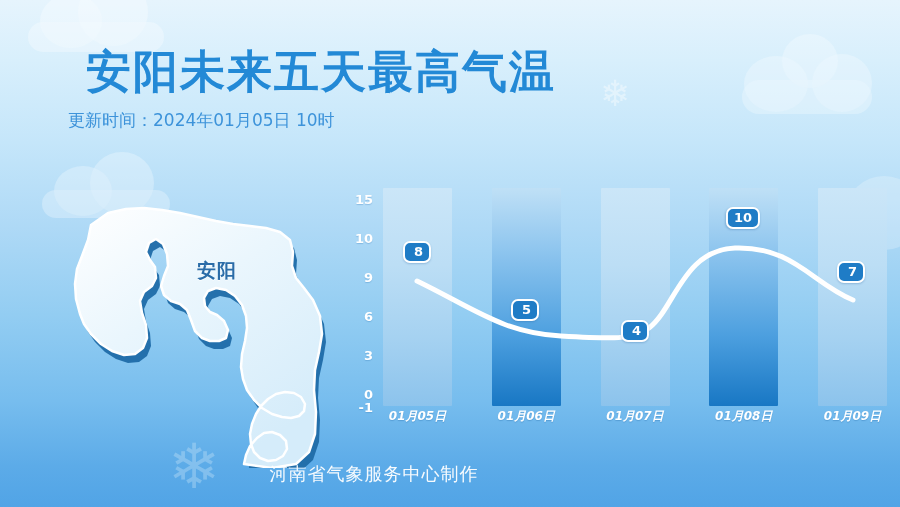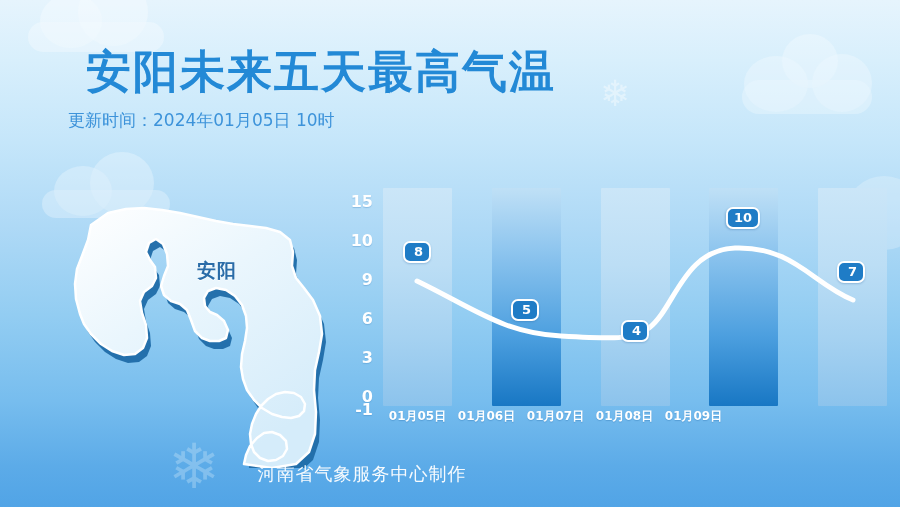--- a/index.html
+++ b/index.html
@@ -73,55 +73,56 @@
     font-size:19px;font-weight:bold;color:#2a6ca8;letter-spacing:1px;
     font-family:"DejaVu Sans","Liberation Sans",sans-serif;
     text-shadow:0 1px 0 rgba(255,255,255,.7);
   }
 
   
   .chart{position:absolute;left:347px;top:180px;width:540px;height:245px;}
   .ylabels{position:absolute;left:0;top:0;width:26px;height:215px;}
   .ylabel{
     position:absolute;right:0;
-    font-size:16px;font-weight:bold;color:#ffffff;
+    font-size:13px;font-weight:bold;color:#ffffff;
     font-family:"DejaVu Sans","Liberation Sans",sans-serif;
     text-align:left;white-space:nowrap;
     text-shadow:0 1px 1px rgba(60,130,190,.35);
   }
   .plot{position:absolute;left:36px;top:8px;width:504px;height:218px;}
   .bars{position:absolute;left:0;top:0;width:100%;height:100%;
         display:flex;justify-content:space-between;}
   .bar{width:69px;height:100%;border-radius:1px;}
   .bar.light{background:linear-gradient(180deg,#cbe6f8 0%,#bcdef5 35%,#a6d2f1 68%,#8cc3ec 100%);}
   .bar.dark{background:linear-gradient(180deg,#bfe0f6 0%,#8cc4ee 30%,#4c9fdf 68%,#1877c4 100%);}
   .curve{position:absolute;left:0;top:0;width:504px;height:218px;overflow:visible;}
 
   .xlabels{position:absolute;left:36px;top:228px;width:504px;
-           display:flex;}
+           display:flex;justify-content:space-between;font-style:italic;}
   .xlabel{width:69px;text-align:center;font-size:12px;font-weight:bold;
           color:#ffffff;font-family:"DejaVu Sans","Liberation Sans",sans-serif;
           text-shadow:0 1px 1px rgba(50,120,180,.4);white-space:nowrap;}
 
   
   .badge{
     position:absolute;transform:translate(-50%,-50%);
     background:#1f7cc6;border:2px solid #ffffff;border-radius:7px;
     color:#ffffff;font-size:13px;font-weight:bold;
     font-family:"DejaVu Sans","Liberation Sans",sans-serif;
     padding:2px 6px 3px;line-height:1;min-width:12px;text-align:right;
     box-shadow:0 1px 2px rgba(30,90,150,.28);
   }
 
   
   .footer{
     position:absolute;left:0;top:462px;width:724px;text-align:center;
     font-size:18px;color:#ffffff;letter-spacing:1px;
     font-family:Liberation Mono, monospace;
     opacity:.95;
+    padding-left:12px;
   }
 </style>
 </head>
 <body>
 
 <div id="poster">
 
   <div class="cloud cloud-tl">
     <i class="a"></i>
       <i class="b"></i>

